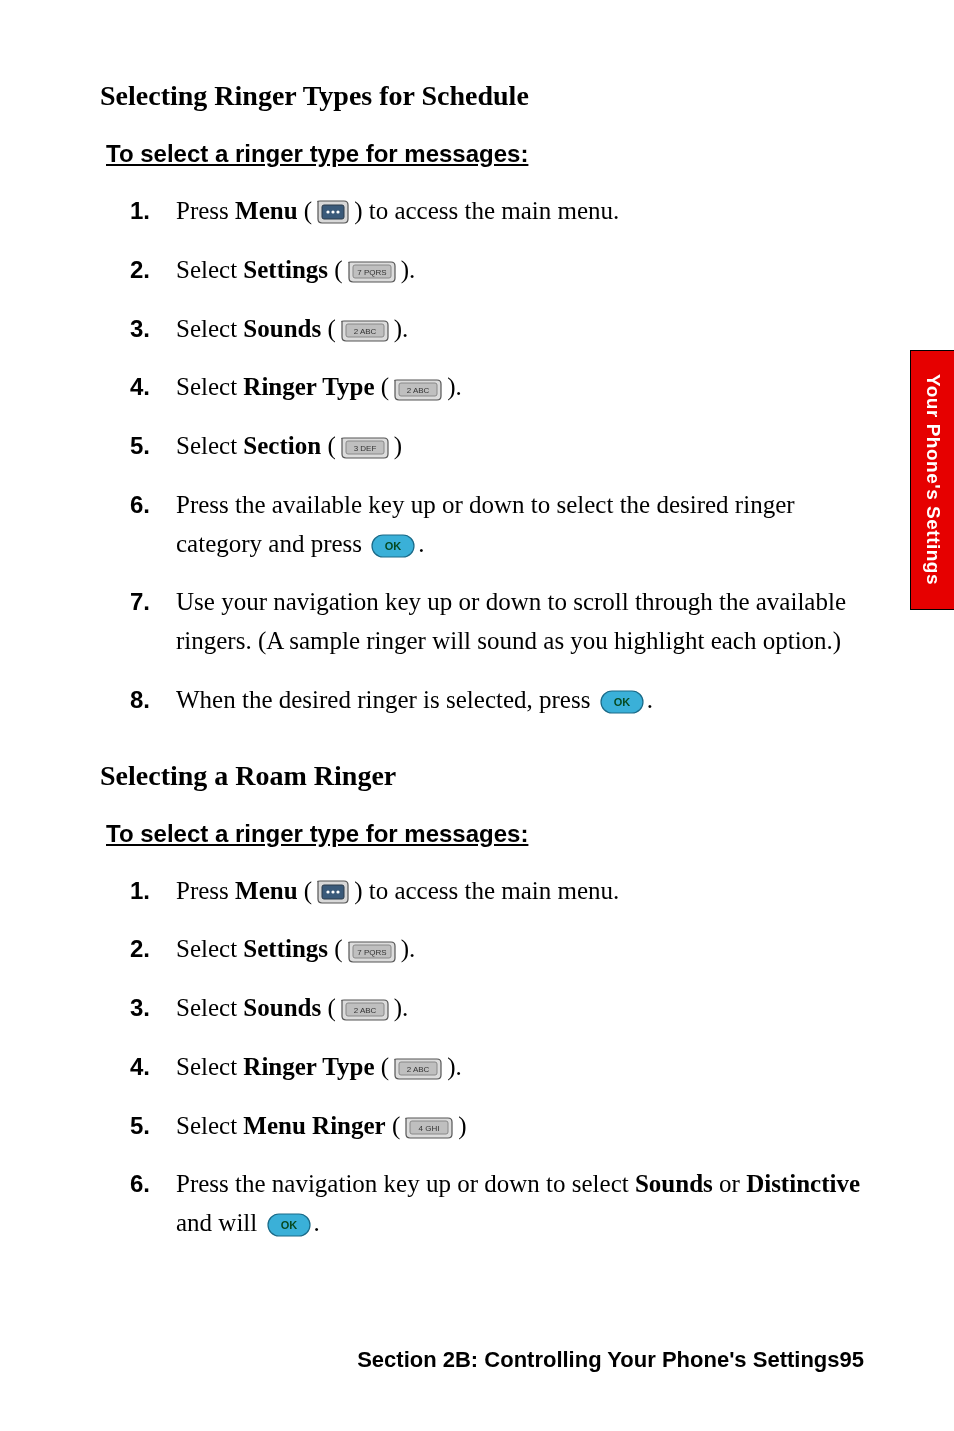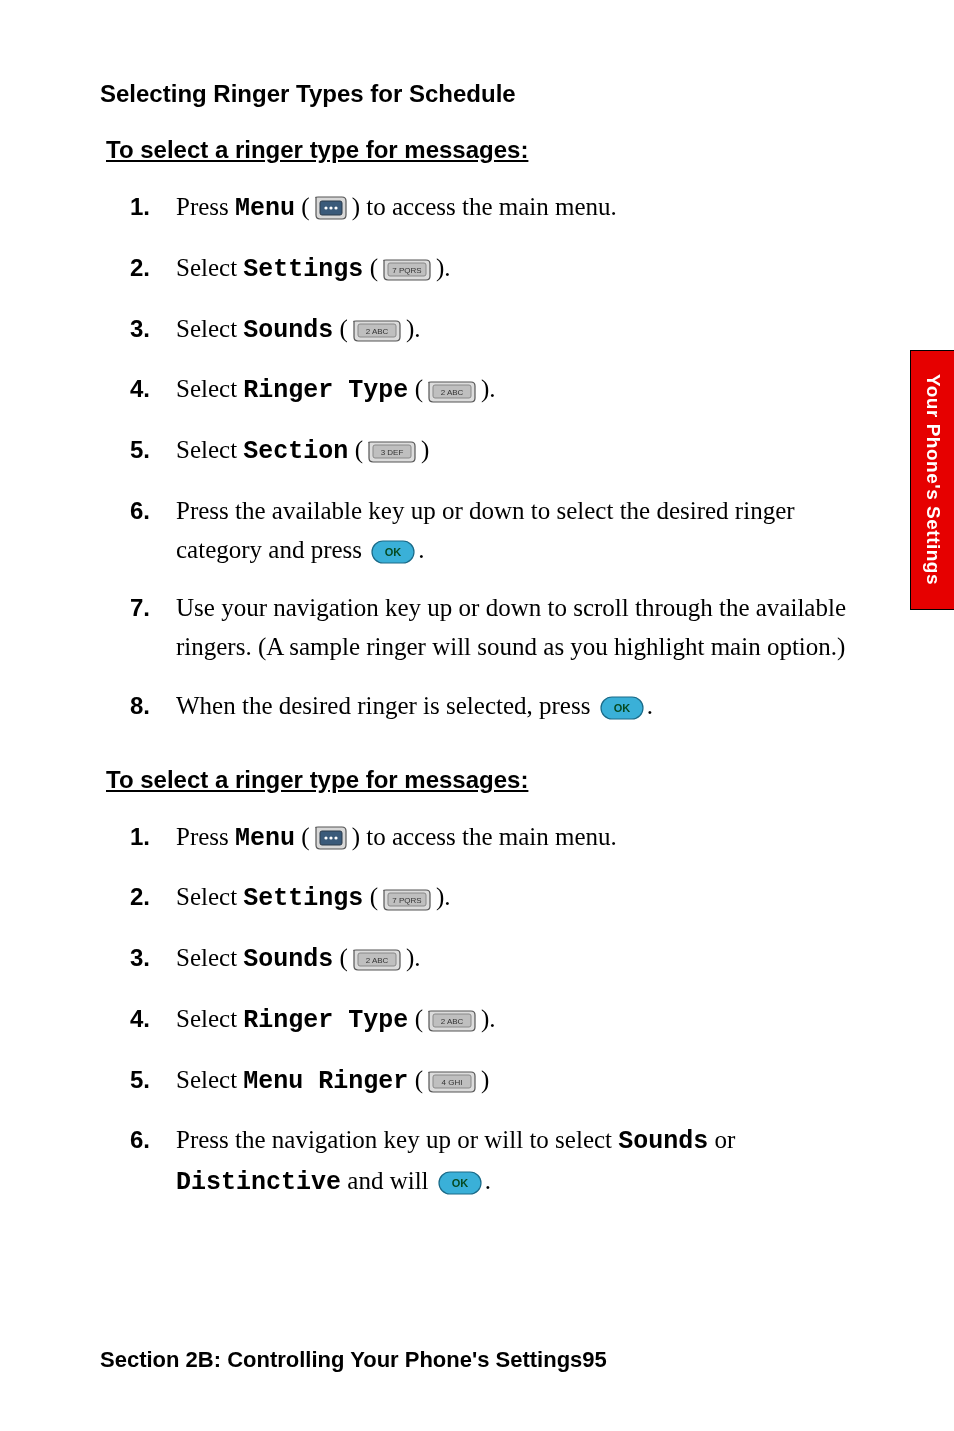--- a/index.html
+++ b/index.html
@@ -1,28 +1,28 @@
 <!DOCTYPE html>
 <html><head>
 <meta charset="utf-8">
 <style>
   * { box-sizing: border-box; margin: 0; padding: 0; }
   html, body { width: 954px; height: 1431px; background: #fff; font-family: Georgia, 'Times New Roman', serif; color: #000; }
   .page { position: relative; width: 954px; height: 1431px; padding: 80px 90px 60px 100px; }
-  .heading { font-family: Liberation Sans, sans-serif; font-weight: bold; font-size: 24px; margin-bottom: 28px; }
+  .heading { font-family: Liberation Serif, serif; font-weight: bold; font-size: 28px; margin-bottom: 28px; }
   .subheading { font-family: Arial, Helvetica, sans-serif; font-weight: bold; font-size: 24px; margin: 0 0 24px 6px; text-decoration: underline; }
   ol.steps { list-style: none; counter-reset: step; margin: 0 0 40px 30px; }
   ol.steps > li { counter-increment: step; position: relative; padding-left: 46px; font-size: 25px; line-height: 1.55; margin-bottom: 20px; }
   ol.steps > li::before { content: counter(step) "."; position: absolute; left: 0; top: 0; font-family: Arial, Helvetica, sans-serif; font-weight: bold; font-size: 24px; }
-  .b { font-family: Liberation Mono, monospace; font-weight: bold; }
+  .b { font-family: Liberation Serif, serif; font-weight: bold; }
   .key { display: inline-block; vertical-align: middle; margin: 0 2px; }
   .key svg { display: block; }
   .side-tab { position: absolute; right: 0; top: 350px; width: 44px; height: 260px; background: #e60000; border: 1px solid #000; border-right: none; display: flex; align-items: center; justify-content: center; }
   .side-tab-text { writing-mode: vertical-rl; color: #fff; font-family: Arial, Helvetica, sans-serif; font-weight: bold; font-size: 19px; letter-spacing: 0.5px; }
-  .footer { position: absolute; bottom: 58px; left: 100px; right: 90px; display: flex; justify-content: flex-start; font-family: Arial, Helvetica, sans-serif; font-weight: bold; font-size: 22px; }
+  .footer { position: absolute; bottom: 58px; left: 100px; right: 90px; display: flex; justify-content: flex-end; font-family: Arial, Helvetica, sans-serif; font-weight: bold; font-size: 22px; }
 </style>
 </head>
 <body>
 
 <svg width="0" height="0" style="position:absolute">
   <defs>
     <g id="menu-key">
       <path d="M4 3 Q3 2 6 2 L30 2 Q34 2 34 6 L34 20 Q34 24 30 24 L8 24 Q4 24 4 20 Z" fill="#d8d8d8" stroke="#555" stroke-width="1.2"></path>
       <rect x="8" y="6" width="22" height="14" rx="2" fill="#3a5a7a" stroke="#2a3a4a"></rect>
       <circle cx="14" cy="13" r="1.6" fill="#fff"></circle>
@@ -78,29 +78,30 @@
             <use href="#num-key"></use>
             <text x="27" y="15" text-anchor="middle" font-family="Arial" font-size="8" fill="#333">3 DEF</text>
           </svg></span><span>)</span>
     </li>
     <li>
       <span>Press the available key up or down to select the desired ringer category and press </span><span class="key"><svg width="46" height="26">
             <use href="#ok-key"></use>
           </svg></span><span>.</span>
     </li>
     <li>
-      <span>Use your navigation key up or down to scroll through the available ringers. (A sample ringer will sound as you highlight main option.)</span>
+      <span>Use your navigation key up or down to scroll through the available ringers. (A sample ringer will sound as you highlight each option.)</span>
     </li>
     <li>
       <span>When the desired ringer is selected, press </span><span class="key"><svg width="46" height="26">
             <use href="#ok-key"></use>
           </svg></span><span>.</span>
     </li>
   </ol>
 
+  <div class="heading">Selecting a Roam Ringer</div>
   <div class="subheading">To select a ringer type for messages:</div>
 
   <ol class="steps">
     <li>
       <span>Press </span><span class="b">Menu</span><span> (</span><span class="key"><svg width="38" height="28">
             <use href="#menu-key"></use>
           </svg></span><span>) to access the main menu.</span>
     </li>
     <li>
       <span>Select </span><span class="b">Settings</span><span> (</span><span class="key"><svg width="54" height="24">
@@ -120,21 +121,21 @@
             <text x="27" y="15" text-anchor="middle" font-family="Arial" font-size="8" fill="#333">2 ABC</text>
           </svg></span><span>).</span>
     </li>
     <li>
       <span>Select </span><span class="b">Menu Ringer</span><span> (</span><span class="key"><svg width="54" height="24">
             <use href="#num-key"></use>
             <text x="27" y="15" text-anchor="middle" font-family="Arial" font-size="8" fill="#333">4 GHI</text>
           </svg></span><span>)</span>
     </li>
     <li>
-      <span>Press the navigation key up or will to select </span><span class="b">Sounds</span><span> or </span><span class="b">Distinctive</span><span> and will </span><span class="key"><svg width="46" height="26">
+      <span>Press the navigation key up or down to select </span><span class="b">Sounds</span><span> or </span><span class="b">Distinctive</span><span> and will </span><span class="key"><svg width="46" height="26">
             <use href="#ok-key"></use>
           </svg></span><span>.</span>
     </li>
   </ol>
 
   <div class="footer">
     <span>Section 2B: Controlling Your Phone's Settings</span>
     <span>95</span>
   </div>
 

